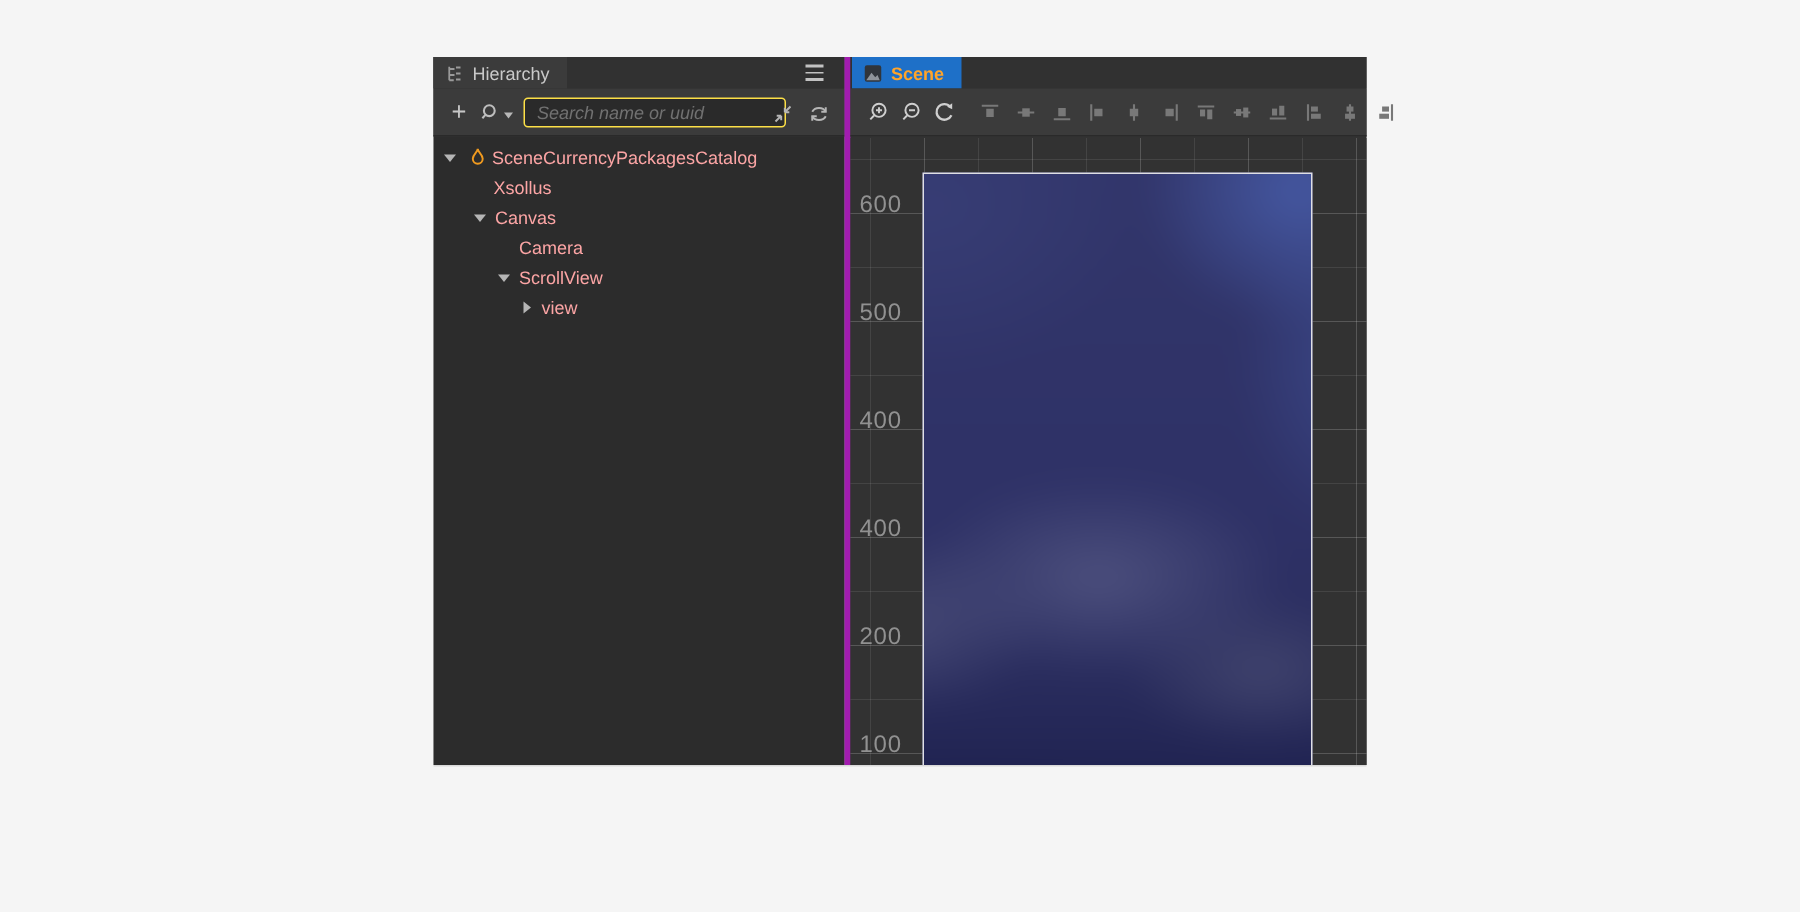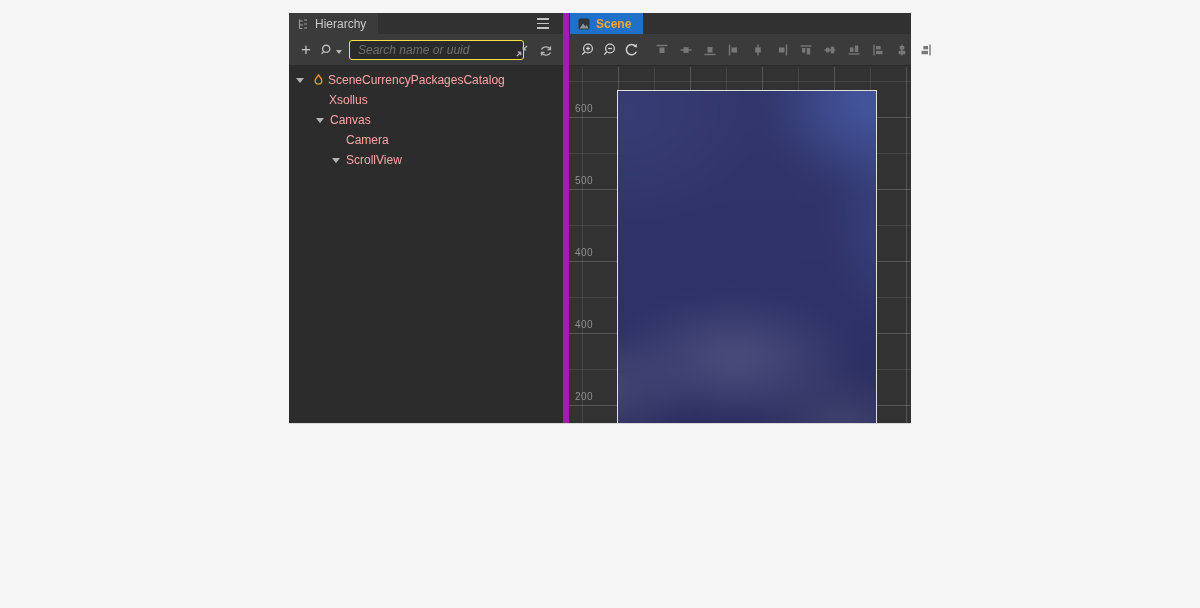--- a/index.html
+++ b/index.html
@@ -1,19 +1,19 @@
 <!DOCTYPE html>
 <html><head>
 <meta charset="utf-8">
 <style>
   * { margin:0; padding:0; box-sizing:border-box; }
   body { background:#f5f5f5; font-family:"Liberation Sans", sans-serif; }
   .stage { position:relative; width:1200px; height:608px; background:#f5f5f5; overflow:hidden; }
 
-  .workspace { position:absolute; left:289px; top:13px; width:622px; height:410px; display:flex; box-shadow:0 1px 0 #d9d9d9; }
+  .workspace { position:absolute; left:289px; top:38px; width:622px; height:472px; display:flex; box-shadow:0 1px 0 #d9d9d9; }
 
   
   .panel { position:relative; height:100%; }
   .tabbar { position:absolute; left:0; top:0; right:0; height:21px; background:#313131; display:flex; align-items:stretch; }
   .toolbar { position:absolute; left:0; top:21px; right:0; height:32px; background:#3b3b3b; border-bottom:1px solid #2a2a2a; display:flex; align-items:center; }
 
   
   .hierarchy { width:274px; background:#2c2c2c; }
   .h-tab { display:flex; align-items:center; gap:6px; padding:0 12px 0 8px; background:#3b3b3b; color:#c9c9c9; font-size:12px; }
   .hamburger { position:absolute; right:14px; top:5px; width:12px; height:11px; display:flex; flex-direction:column; justify-content:space-between; }
@@ -28,36 +28,36 @@
 
   .tree { position:absolute; top:54px; left:0; right:0; bottom:0; padding-top:3px; }
   .tree-row { position:relative; height:20px; font-size:12px; color:#fca5a5; cursor:default; }
   .tree-row.selected { background:#4a4a4a; }
   .tree-row .lbl { position:absolute; top:3px; white-space:nowrap; }
   .tri-down { position:absolute; top:8px; width:0; height:0; border-left:4px solid transparent; border-right:4px solid transparent; border-top:5px solid #b5b5b5; }
   .tri-right { position:absolute; top:6px; width:0; height:0; border-top:4px solid transparent; border-bottom:4px solid transparent; border-left:5px solid #b5b5b5; }
   .row-icon { position:absolute; top:3px; }
 
   
-  .scene { width:348px; background:#323232; border-left:6px solid #a21caf; }
+  .scene { width:348px; background:#323232; border-left:4px solid #a21caf; }
   .s-tab { display:flex; align-items:center; gap:6px; padding:0 12px 0 8px; background:#1e70c8; color:#ffa42a; font-size:12px; font-weight:bold; margin-left:1px; }
   .scene-toolbar { gap:7px; padding-left:11px; }
   .tb-icon { width:16px; height:16px; display:flex; align-items:center; justify-content:center; }
   .align-group { display:flex; gap:8px; margin-left:8px; }
 
   .scene-view { position:absolute; top:54px; left:0; right:0; bottom:0; background:#323232; overflow:hidden;
     background-image:
       linear-gradient(to right, rgba(255,255,255,0.10) 1px, transparent 1px),
       linear-gradient(to bottom, rgba(255,255,255,0.10) 1px, transparent 1px),
       linear-gradient(to right, rgba(255,255,255,0.085) 1px, transparent 1px),
       linear-gradient(to bottom, rgba(255,255,255,0.085) 1px, transparent 1px);
     background-size: 72px 72px, 72px 72px, 36px 36px, 36px 36px;
     background-position: 49px 50px, 49px 50px, 13px 14px, 13px 14px;
   }
-  .ruler-num { position:absolute; left:6px; font-size:10px; color:#919191; letter-spacing:0.5px; }
+  .ruler-num { position:absolute; left:6px; font-size:16px; color:#919191; letter-spacing:0.5px; }
 
   .canvas-img { position:absolute; left:48px; top:23px; width:260px; height:458px; border:1px solid #dfdfe4; overflow:hidden; background:#2e3166; }
   .canvas-img .blur { position:absolute; left:-30px; top:-30px; right:-30px; bottom:-30px; filter:blur(11px);
     background:
       radial-gradient(150px 130px at 88% 8%,  rgba(70,90,165,0.95) 0%, rgba(70,90,165,0) 70%),
       radial-gradient(120px 170px at 102% 30%, rgba(60,74,140,0.9) 0%, rgba(60,74,140,0) 72%),
       radial-gradient(190px 150px at 10% 10%, rgba(56,62,118,0.9) 0%, rgba(56,62,118,0) 75%),
       radial-gradient(180px 95px at 46% 58%,  rgba(82,85,130,0.85) 0%, rgba(82,85,130,0) 70%),
       radial-gradient(130px 85px at 6% 64%,   rgba(76,79,122,0.8) 0%, rgba(76,79,122,0) 70%),
       radial-gradient(130px 75px at 80% 70%,  rgba(70,73,113,0.8) 0%, rgba(70,73,113,0) 70%),
@@ -138,20 +138,24 @@
           <span class="tri-down" style="left:27px"></span>
           <span class="lbl" style="left:41px">Canvas</span>
         </div>
         <div class="tree-row">
           <span class="lbl" style="left:57px">Camera</span>
         </div>
         <div class="tree-row">
           <span class="tri-down" style="left:43px"></span>
           <span class="lbl" style="left:57px">ScrollView</span>
         </div>
+        <div class="tree-row">
+          <span class="tri-right" style="left:60px"></span>
+          <span class="lbl" style="left:72px">view</span>
+        </div>
       </div>
     </div>
 
     <div class="panel scene">
       <div class="tabbar">
         <div class="s-tab">
           <span>
             <svg width="12" height="12" viewBox="0 0 12 12">
                 <rect x="0.5" y="0.5" width="11" height="11" rx="1.5" fill="#30353b"></rect>
                 <polygon points="1.5,10.5 5,5.5 7.5,8.5 9,7 10.5,10.5" fill="#8e949b"></polygon>

